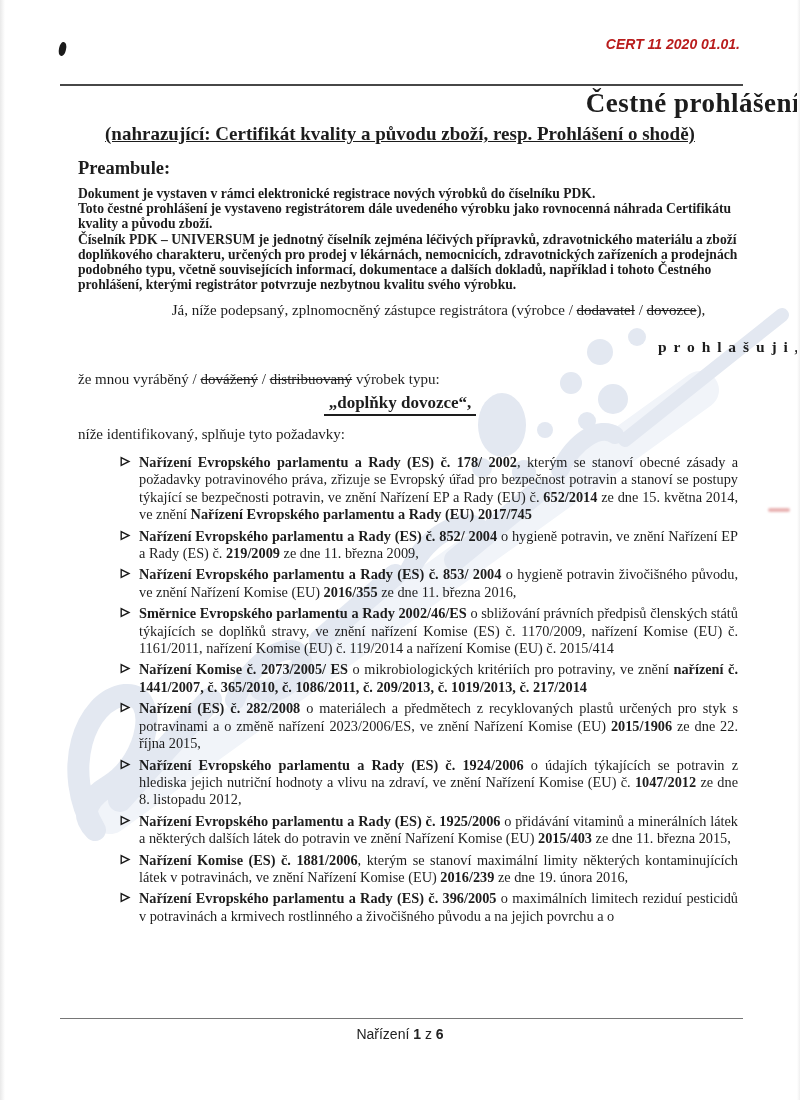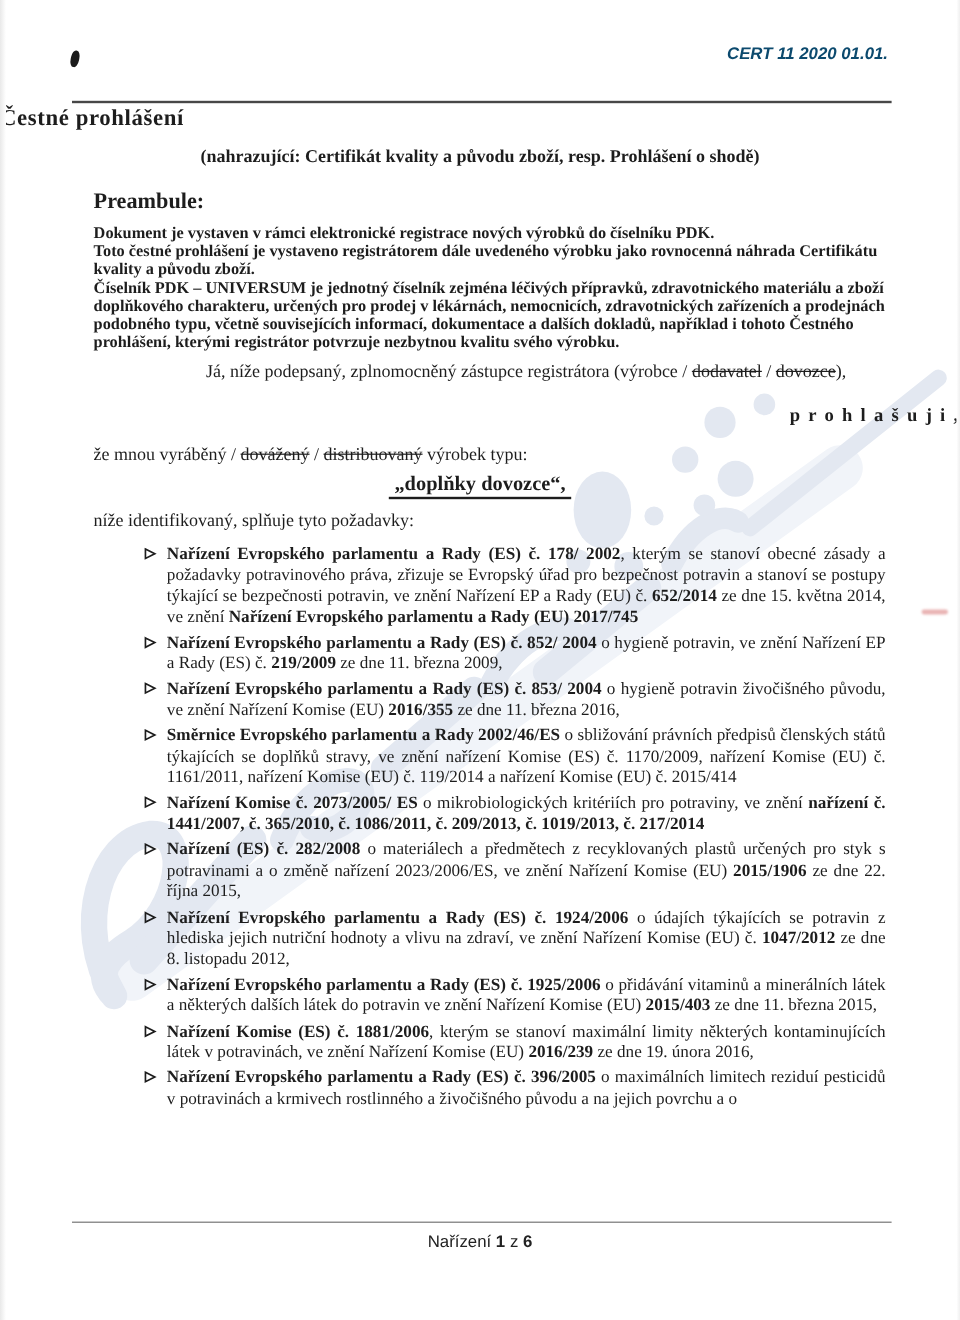--- a/index.html
+++ b/index.html
@@ -12,27 +12,27 @@
              background:linear-gradient(to right,#e9e9e9,#ffffff);z-index:2;}
   .edge-right{position:absolute;right:0;top:0;bottom:0;width:3px;
              background:linear-gradient(to left,#f0f0f0,#ffffff);z-index:2;}
   .speck{position:absolute;left:59px;top:42px;width:7px;height:14px;background:#1b1b1b;
          transform:rotate(12deg);border-radius:45%;z-index:3;}
   .red-dash{position:absolute;left:768px;top:508px;width:22px;height:4px;background:#e9b4b4;
             border-radius:2px;filter:blur(1px);z-index:3;}
 
   .header-ref{position:absolute;top:36px;right:60px;
               font-family:"Liberation Sans", sans-serif;font-style:italic;font-weight:700;
-              font-size:14px;color:#0c4a6e;}
+              font-size:14px;color:#b91c1c;}
   .rule-top{position:absolute;left:60px;right:57px;top:84px;border-top:2px solid #474747;}
 
-  .title{position:absolute;top:88px;left:0;right:0;margin:0;text-align:left;
-         font-size:19px;font-weight:bold;letter-spacing:0.5px;}
+  .title{position:absolute;top:88px;left:0;right:0;margin:0;text-align:right;
+         font-size:27px;font-weight:bold;letter-spacing:0.5px;}
   .subtitle{position:absolute;top:123px;left:0;right:0;text-align:center;
-            font-size:15px;font-weight:bold;}
+            font-size:19px;font-weight:bold;text-decoration:underline;}
 
   .preamble-heading{position:absolute;top:158px;left:78px;font-size:18.5px;font-weight:bold;}
   .preamble{position:absolute;top:186px;left:78px;width:664px;
             font-size:13.6px;font-weight:bold;line-height:15.2px;}
   .preamble p{margin:0;}
 
   .intro-line{position:absolute;top:302px;left:78px;width:664px;margin:0;
               font-size:15px;text-indent:57px;text-align:center;}
   .prohlasuji{position:absolute;top:338px;left:0;right:0;text-align:right;
               font-weight:bold;font-size:15.5px;letter-spacing:1.5px;}

